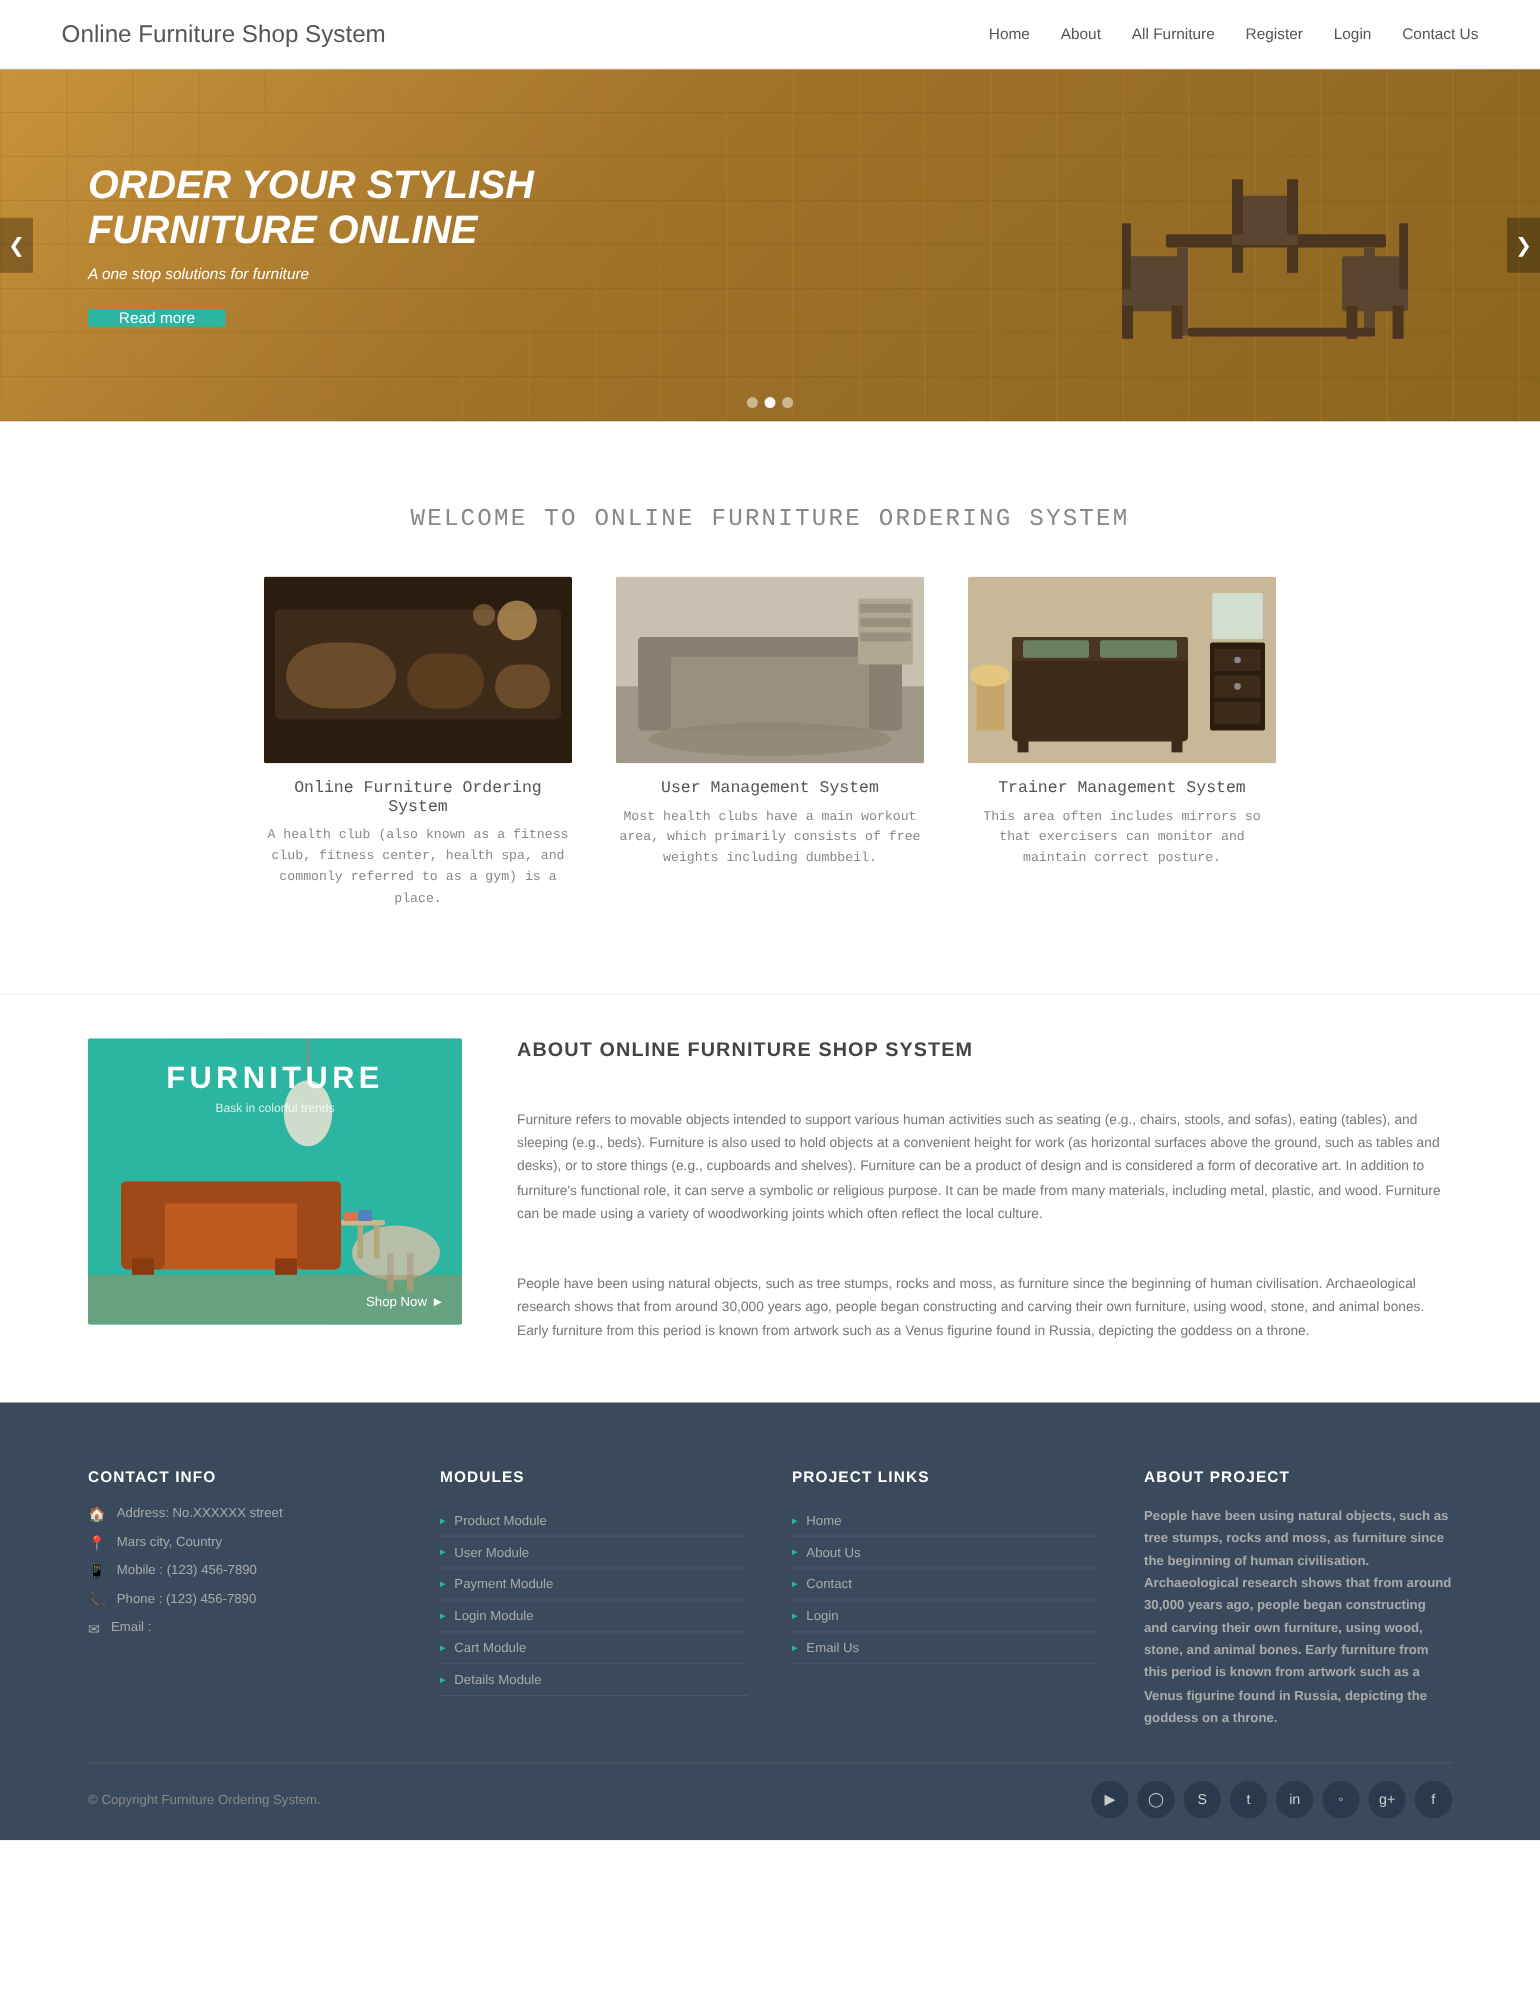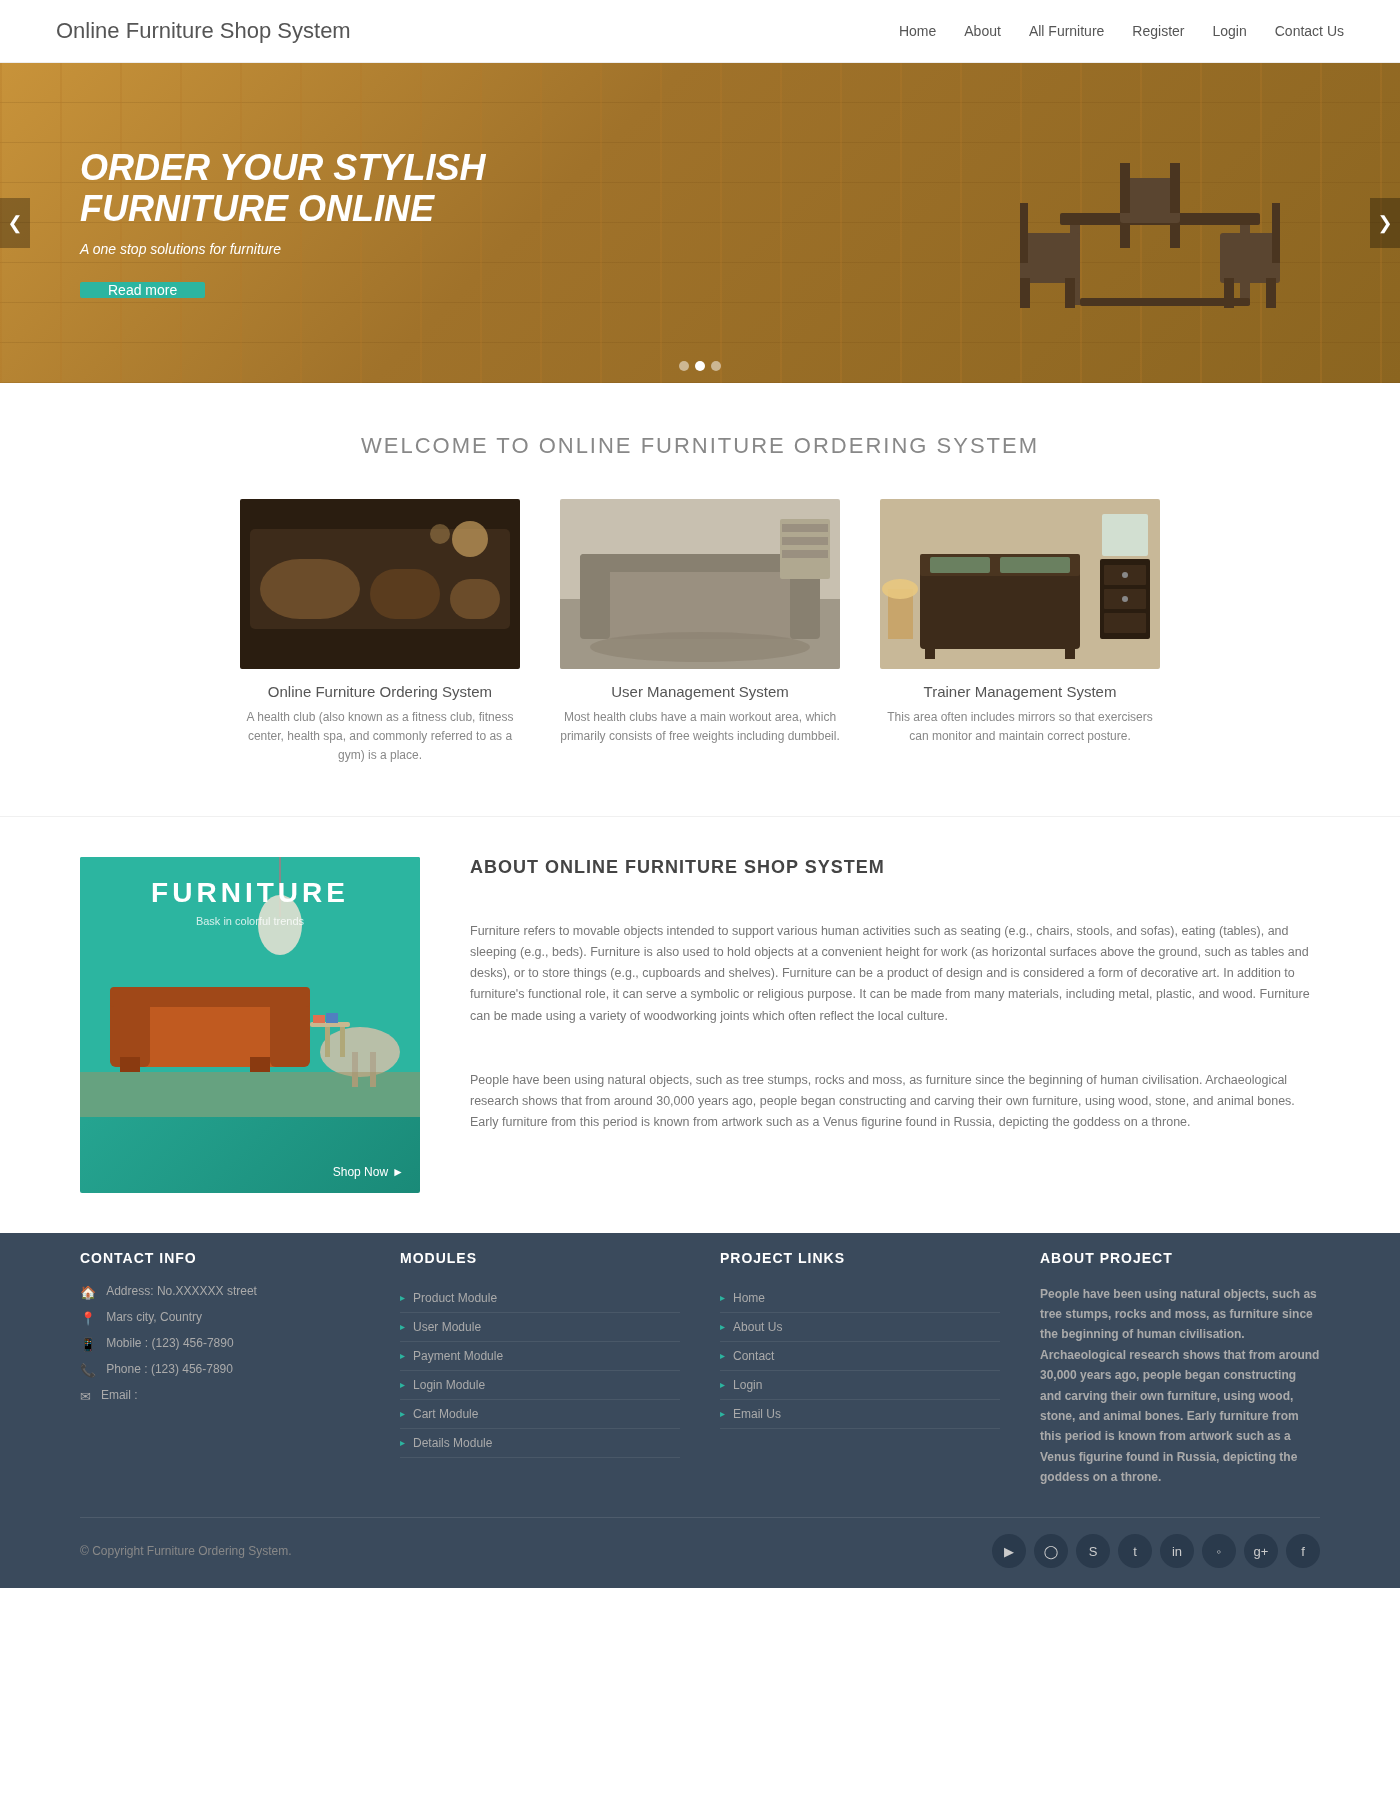--- a/index.html
+++ b/index.html
@@ -122,22 +122,23 @@
       position: absolute;
       right: 80px;
       bottom: 0;
       width: 340px;
       height: 260px;
     }
     
 
     
     .welcome-section {
-      padding: 50px 80px;
+      padding: 76px 80px;
       text-align: center;
+      font-family: Liberation Mono, monospace;
     }
     .welcome-title {
       font-size: 22px;
       font-weight: 300;
       letter-spacing: 2px;
       color: #888;
       text-transform: uppercase;
       margin-bottom: 40px;
     }
     .feature-grid {
@@ -174,21 +175,21 @@
       padding: 40px 80px;
       gap: 50px;
       align-items: flex-start;
       border-top: 1px solid #f0f0f0;
     }
     .about-img-col {
       flex: 0 0 340px;
     }
     .about-img-box {
       width: 340px;
-      height: 336px;
+      height: 260px;
       background: linear-gradient(135deg, #2cb5a0 0%, #1a8a78 100%);
       position: relative;
       overflow: hidden;
       border-radius: 2px;
     }
     .about-img-title {
       position: absolute;
       top: 20px;
       left: 0;
       right: 0;
@@ -233,21 +234,21 @@
       color: #777;
       line-height: 1.7;
       margin-bottom: 14px;
       margin-top: 43px;
     }
 
     
     .footer {
       background: #3a4a5c;
       color: #ccc;
-      padding: 17px 80px 20px;
+      padding: 59px 80px 20px;
     }
     .footer-grid {
       display: flex;
       gap: 40px;
       margin-bottom: 30px;
     }
     .footer-col {
       flex: 1;
     }
     .footer-col-title {

